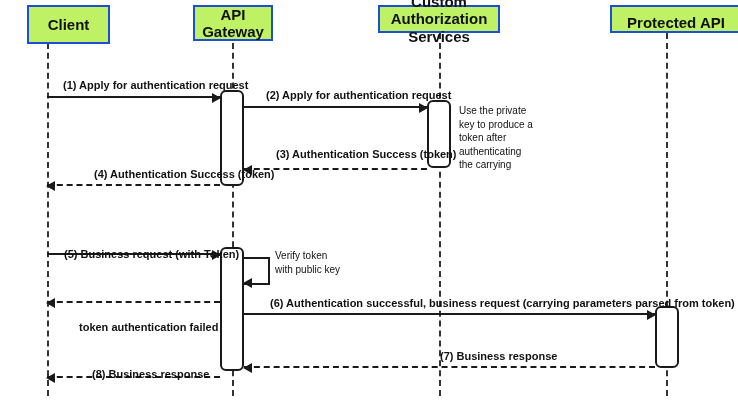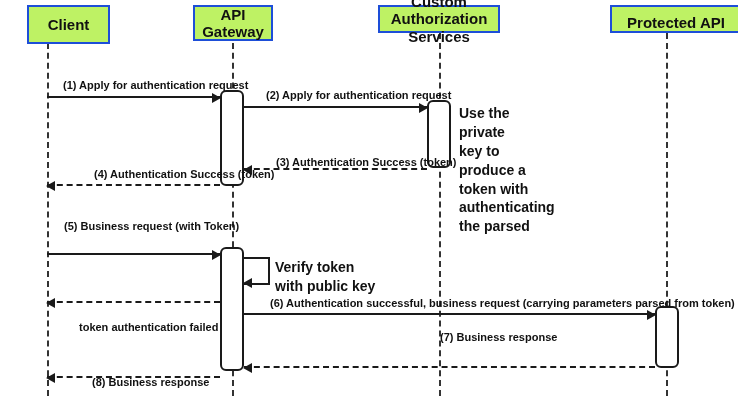--- a/index.html
+++ b/index.html
@@ -87,22 +87,22 @@
     font-size: 11px;
     font-weight: bold;
     color: #111111;
     white-space: nowrap;
     z-index: 7;
     background: transparent;
   }
   
   .note {
     position: absolute;
-    font-size: 14px;
-    font-weight: bold;
+    font-size: 10px;
+    font-weight: normal;
     color: #111111;
     line-height: 1.35;
     z-index: 7;
   }
   
   .selfloop {
     position: absolute;
     box-sizing: border-box;
     border-top: 2px solid #1a1a1a;
     border-right: 2px solid #1a1a1a;
@@ -155,61 +155,61 @@
   <div class="msg-label" style="left:63px; top:79px;">(1) Apply for authentication request</div>
 
   <div class="msg solid" style="left:244px; top:106px; width:183px;">
     <span class="arrowhead right"></span>
   </div>
   <div class="msg-label" style="left:266px; top:89px;">(2) Apply for authentication request</div>
 
   <div class="note" style="left:459px; top:104px; width:75px;">
     <div>Use the private</div>
     <div>key to produce a</div>
-    <div>token with</div>
+    <div>token after</div>
     <div>authenticating</div>
-    <div>the parsed</div>
+    <div>the carrying</div>
   </div>
 
   <div class="msg dashed" style="left:244px; top:168px; width:183px;">
     <span class="arrowhead left"></span>
   </div>
-  <div class="msg-label" style="left:276px; top:156px;">(3) Authentication Success (token)</div>
+  <div class="msg-label" style="left:276px; top:148px;">(3) Authentication Success (token)</div>
 
   <div class="msg dashed" style="left:47px; top:184px; width:173px;">
     <span class="arrowhead left"></span>
   </div>
   <div class="msg-label" style="left:62px; top:168px;padding-left:32px;">(4) Authentication Success (token)</div>
 
   <div class="msg solid" style="left:47px; top:253px; width:173px;">
     <span class="arrowhead right"></span>
   </div>
-  <div class="msg-label" style="left:64px; top:220px;">(5) Business request (with Token)</div>
+  <div class="msg-label" style="left:64px; top:248px;">(5) Business request (with Token)</div>
 
   <div class="selfloop" style="left:244px; top:257px; width:26px; height:28px;">
     <span class="arrowhead left"></span>
   </div>
-  <div class="note" style="left:275px; top:258px;">
+  <div class="note" style="left:275px; top:249px;">
     <div>Verify token</div>
     <div>with public key</div>
   </div>
 
   <div class="msg dashed" style="left:47px; top:301px; width:173px;">
     <span class="arrowhead left"></span>
   </div>
   <div class="msg-label" style="left:79px; top:285px;margin-top:36px;">token authentication failed</div>
 
   <div class="msg solid" style="left:244px; top:313px; width:411px;">
     <span class="arrowhead right"></span>
   </div>
   <div class="msg-label" style="left:270px; top:297px;">(6) Authentication successful, business request (carrying parameters parsed from token)</div>
 
   <div class="msg dashed" style="left:244px; top:366px; width:411px;">
     <span class="arrowhead left"></span>
   </div>
-  <div class="msg-label" style="left:406px; top:331px;padding-left:34px;">(7) Business response</div>
+  <div class="msg-label" style="left:406px; top:350px;padding-left:34px;">(7) Business response</div>
 
   <div class="msg dashed" style="left:47px; top:376px; width:173px;">
     <span class="arrowhead left"></span>
   </div>
-  <div class="msg-label" style="left:84px; top:376px;padding-left:8px;">(8) Business response</div>
+  <div class="msg-label" style="left:84px; top:368px;padding-left:8px;">(8) Business response</div>
 
 </div>
 
 </body></html>

